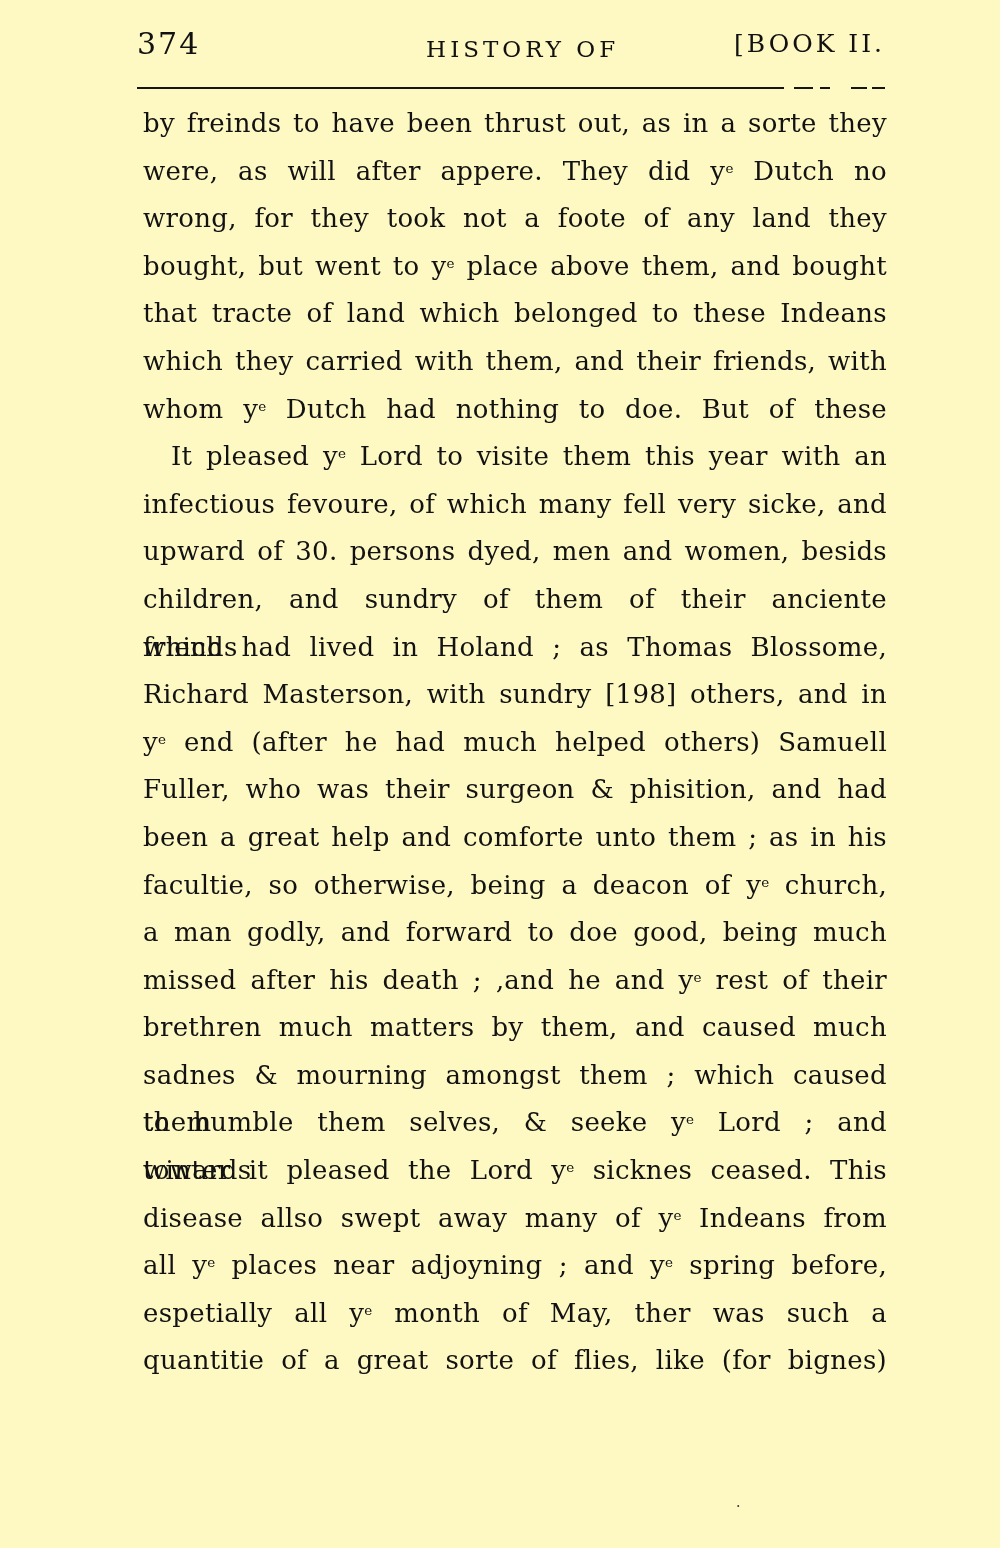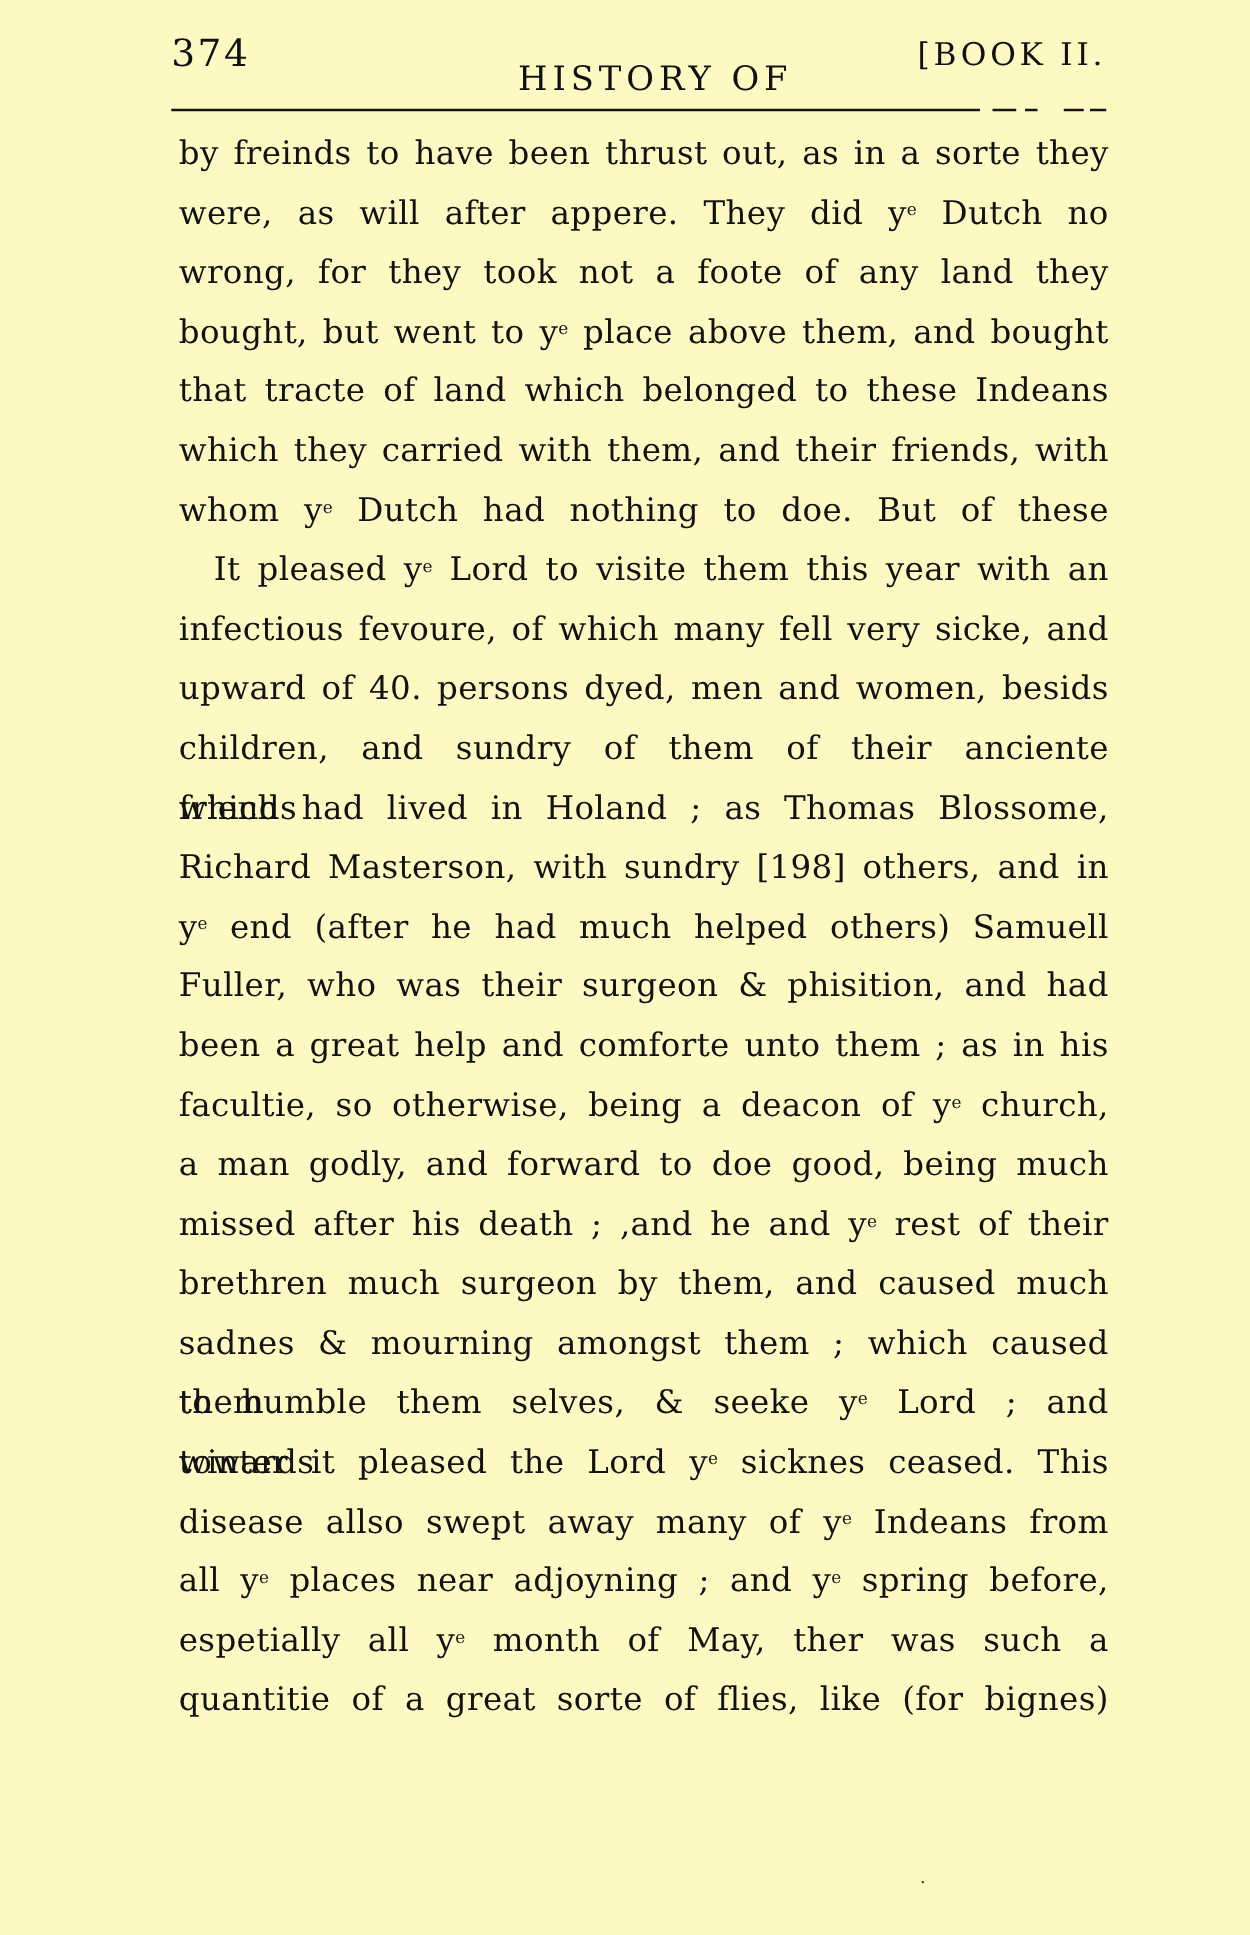--- a/index.html
+++ b/index.html
@@ -22,23 +22,23 @@
   .page-number {
     position: absolute;
     left: 0;
     top: 0;
     font-size: 30px;
     letter-spacing: 2px;
   }
   .running-title {
     position: absolute;
     left: 50%;
-    top: 22px;
+    top: 10px;
     transform: translateX(-44%);
-    font-size: 27px;
+    font-size: 23px;
     letter-spacing: 4px;
     white-space: nowrap;
   }
   .book-label {
     position: absolute;
     right: 0;
     top: 3px;
     font-size: 25px;
     letter-spacing: 3px;
     white-space: nowrap;
@@ -123,31 +123,31 @@
   <div class="page-body">
       <div class="line">by freinds to have been thrust out, as in a sorte they</div>
       <div class="line">were, as will after appere. They did y<sup>e</sup> Dutch no</div>
       <div class="line">wrong, for they took not a foote of any land they</div>
       <div class="line">bought, but went to y<sup>e</sup> place above them, and bought</div>
       <div class="line">that tracte of land which belonged to these Indeans</div>
       <div class="line">which they carried with them, and their friends, with</div>
       <div class="line">whom y<sup>e</sup> Dutch had nothing to doe. But of these</div>
       <div class="line indent">It pleased y<sup>e</sup> Lord to visite them this year with an</div>
       <div class="line">infectious fevoure, of which many fell very sicke, and</div>
-      <div class="line">upward of 40. persons dyed, men and women, besids</div>
+      <div class="line">upward of 30. persons dyed, men and women, besids</div>
       <div class="line">children, and sundry of them of their anciente friends</div>
       <div class="line">which had lived in Holand ; as Thomas Blossome,</div>
       <div class="line">Richard Masterson, with sundry [198] others, and in</div>
       <div class="line">y<sup>e</sup> end (after he had much helped others) Samuell</div>
       <div class="line">Fuller, who was their surgeon &amp; phisition, and had</div>
       <div class="line">been a great help and comforte unto them ; as in his</div>
       <div class="line">facultie, so otherwise, being a deacon of y<sup>e</sup> church,</div>
       <div class="line">a man godly, and forward to doe good, being much</div>
       <div class="line">missed after his death ; ‚and he and y<sup>e</sup> rest of their</div>
-      <div class="line">brethren much surgeon by them, and caused much</div>
+      <div class="line">brethren much matters by them, and caused much</div>
       <div class="line">sadnes &amp; mourning amongst them ; which caused them</div>
       <div class="line">to humble them selves, &amp; seeke y<sup>e</sup> Lord ; and towards</div>
       <div class="line">winter it pleased the Lord y<sup>e</sup> sicknes ceased. This</div>
       <div class="line">disease allso swept away many of y<sup>e</sup> Indeans from</div>
       <div class="line">all y<sup>e</sup> places near adjoyning ; and y<sup>e</sup> spring before,</div>
       <div class="line">espetially all y<sup>e</sup> month of May, ther was such a</div>
       <div class="line">quantitie of a great sorte of flies, like (for bignes)</div>
     </div>
 
   <span class="scan-speck">.</span>

